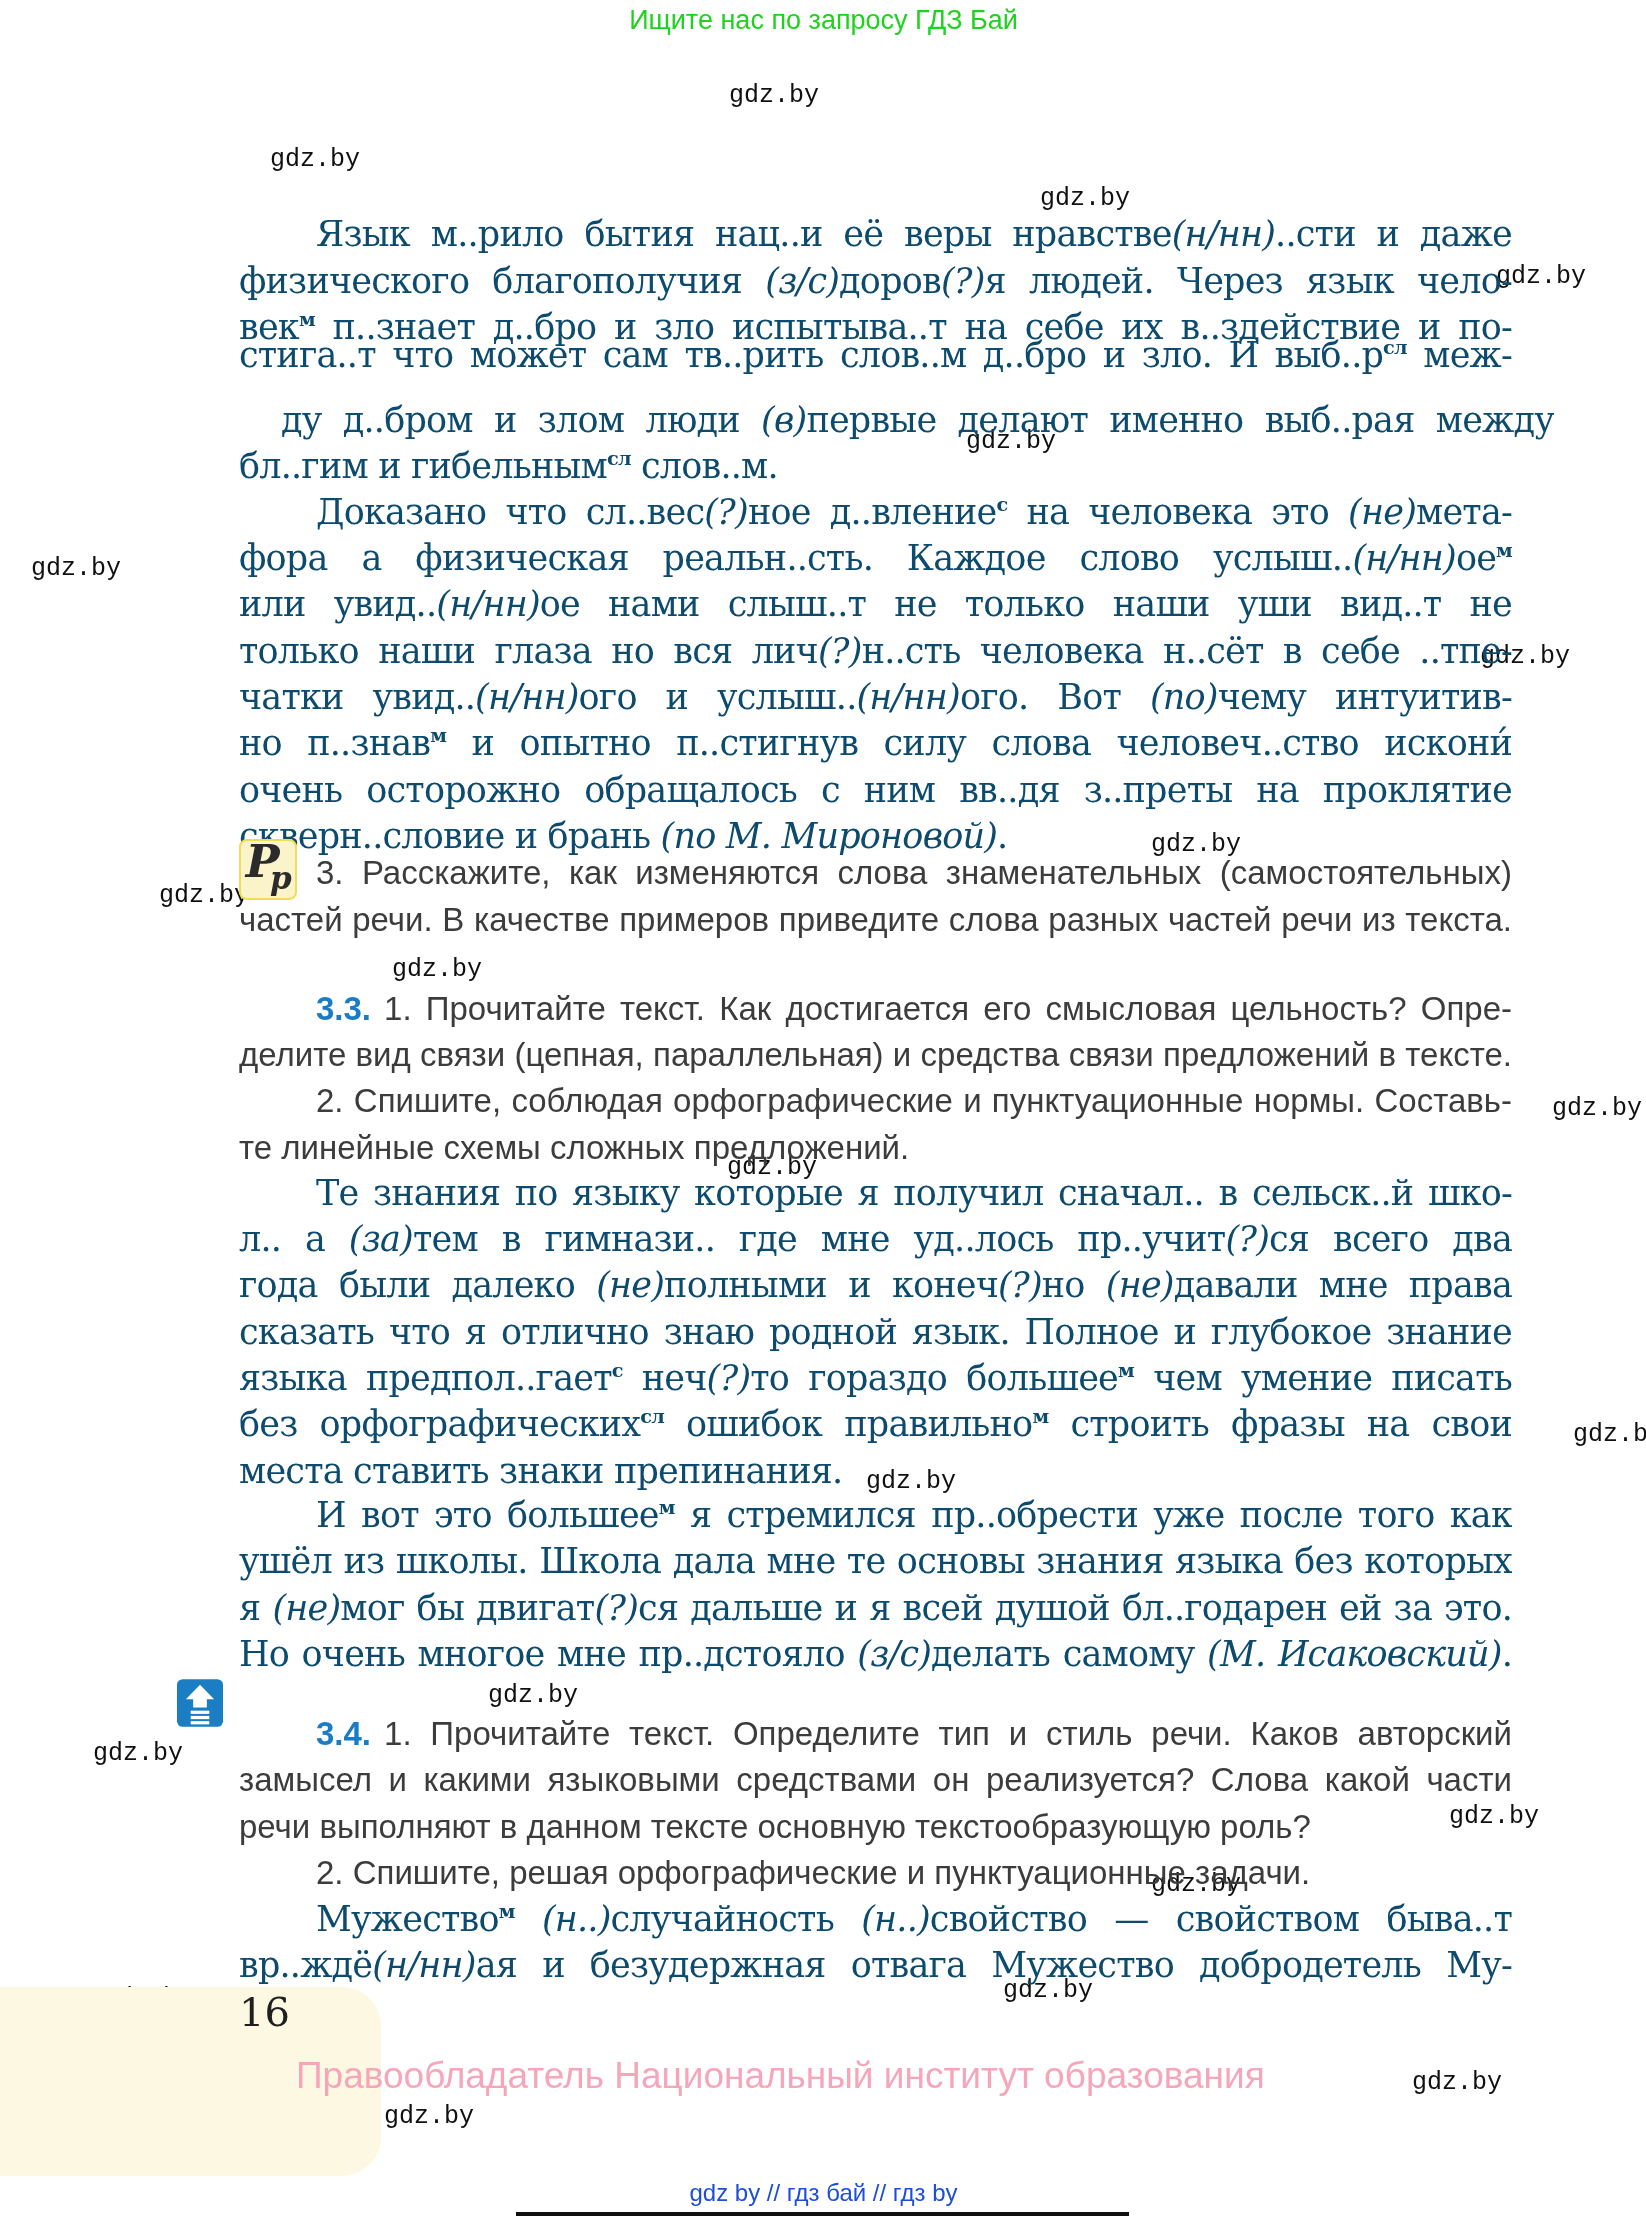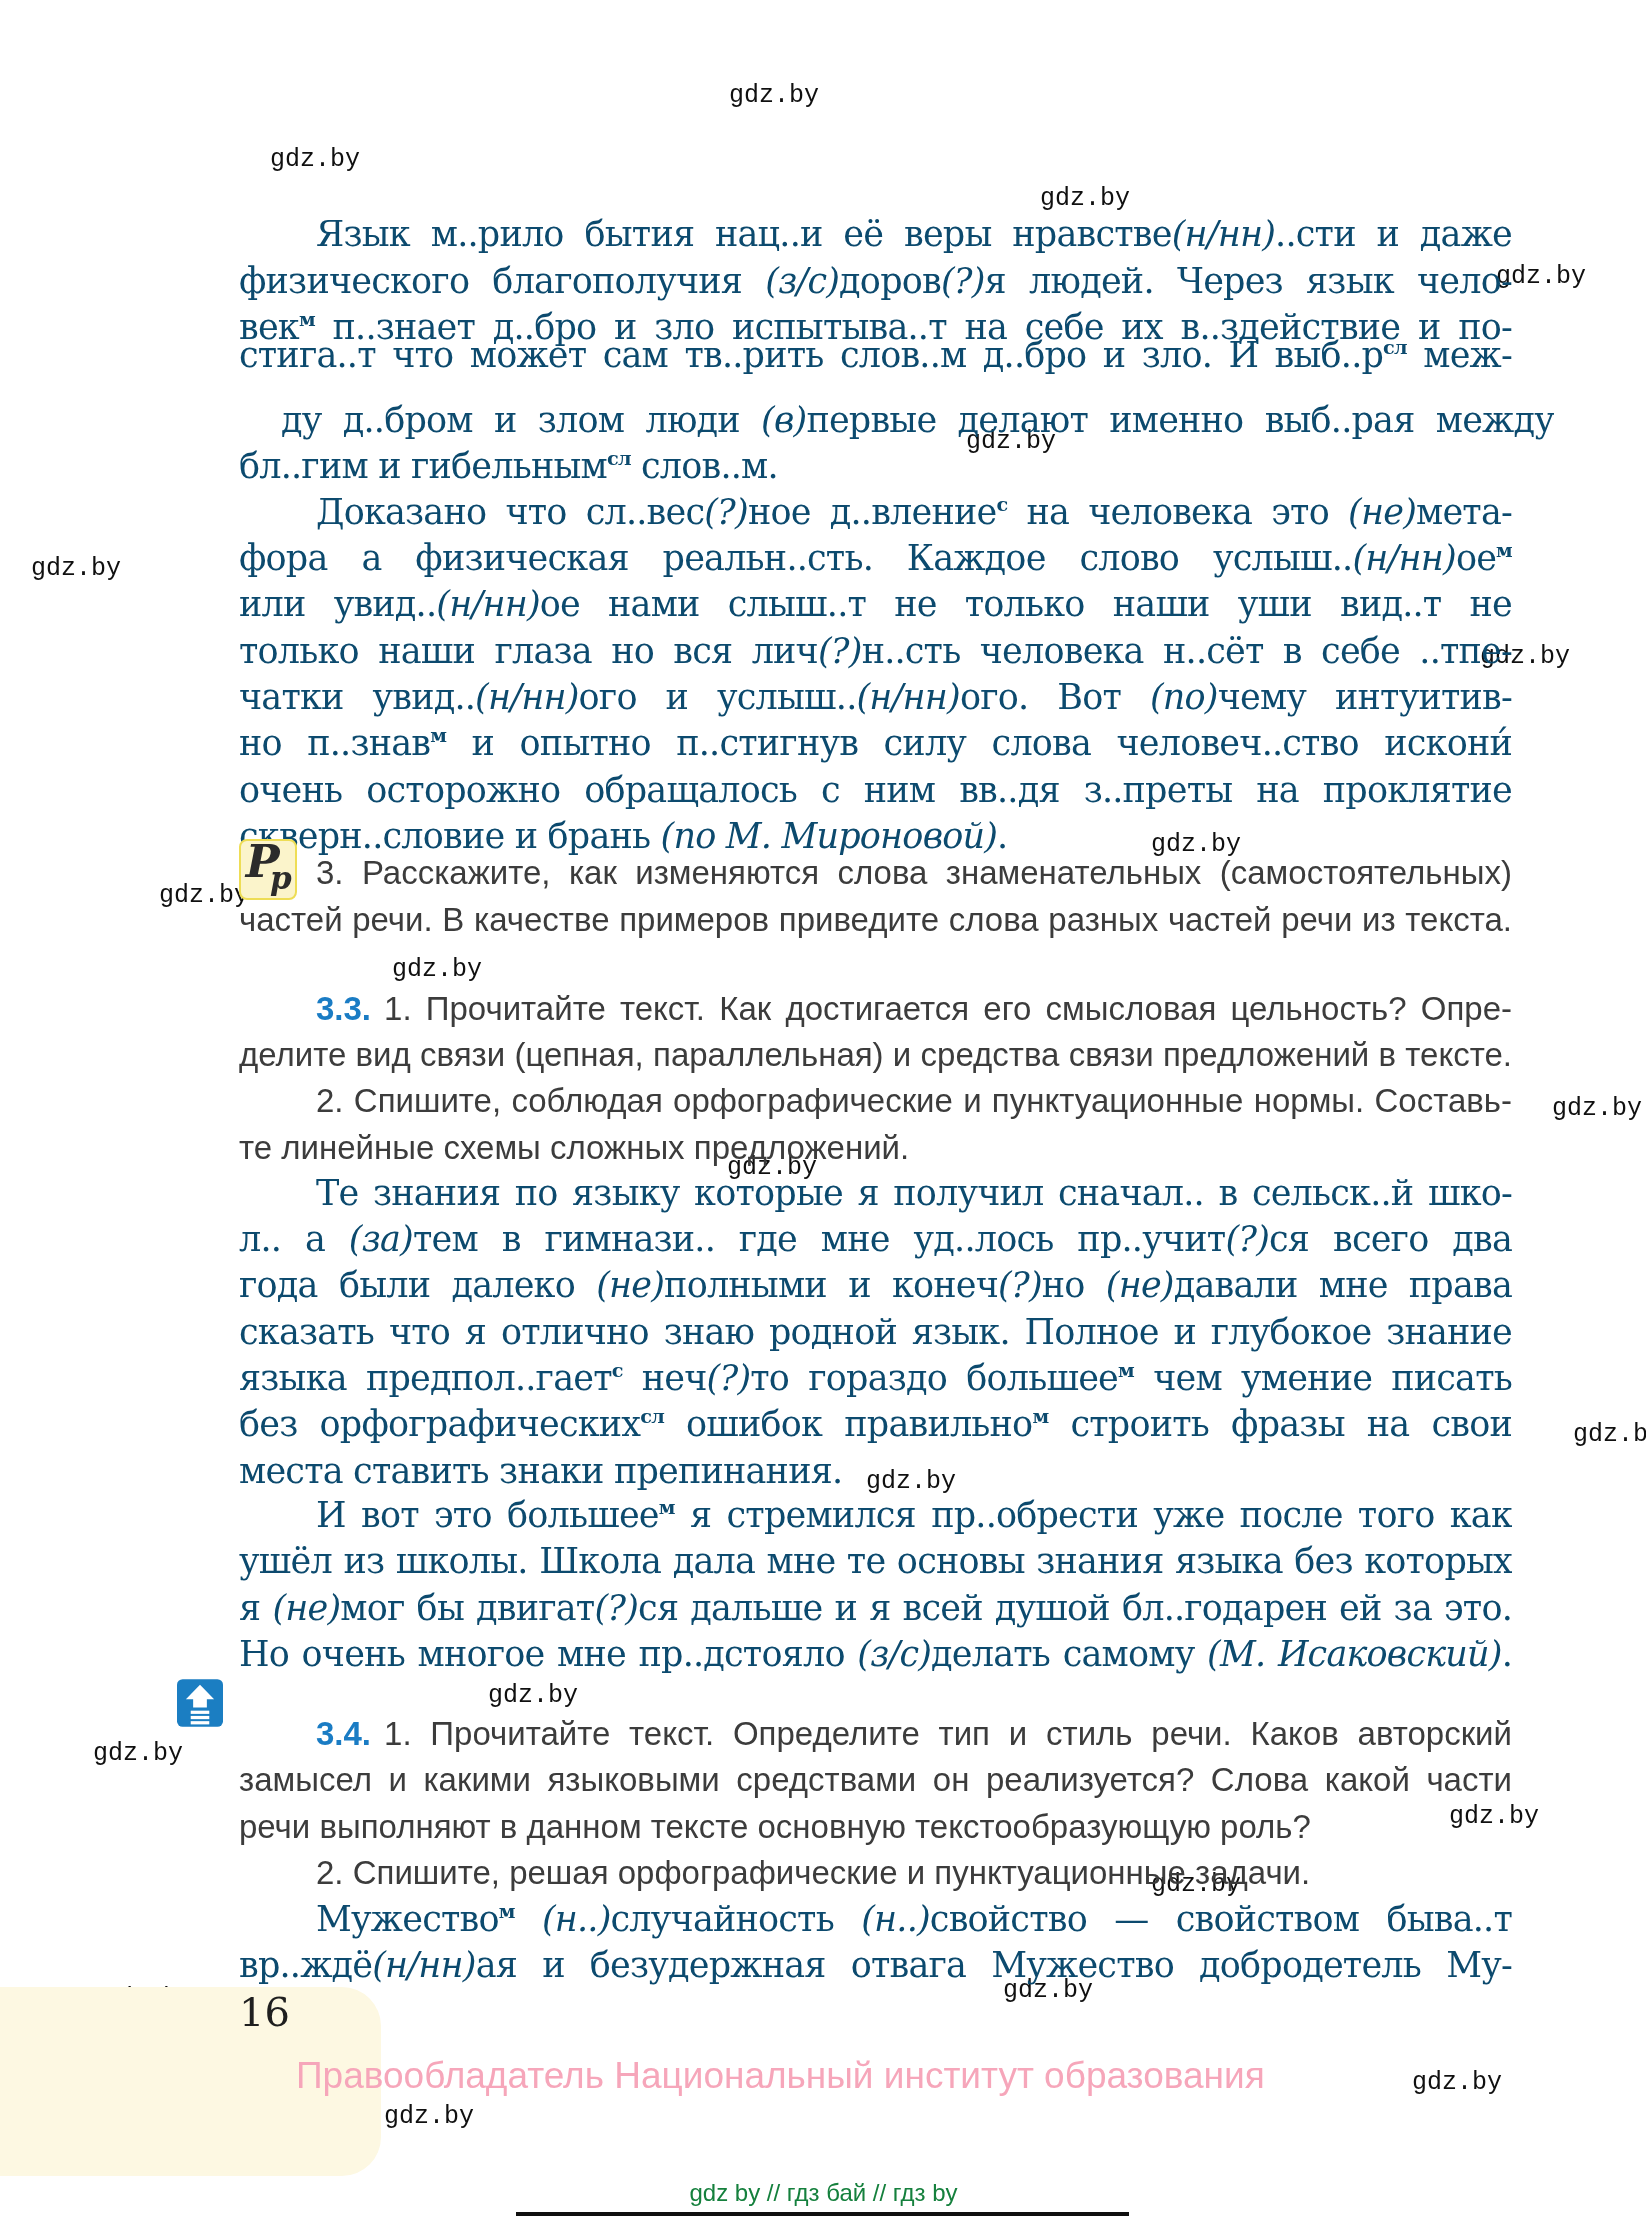--- a/index.html
+++ b/index.html
@@ -24,28 +24,29 @@
   .rr-small{position:absolute;left:29px;top:19.3px;font-family:"DejaVu Serif",serif;font-style:italic;
         font-weight:700;font-size:31px;color:#2b2b2b;}
   .arrow-icon{position:absolute;left:177px;top:1679px;width:46px;height:48px;cursor:pointer;}
   .corner-box{position:absolute;left:0;top:1987px;width:381px;height:189px;background:#fdf8e2;
         border-radius:0 39px 39px 0;}
   .page-num{position:absolute;left:239px;top:1989px;font-family:"DejaVu Serif",serif;
         font-size:40px;color:#1f1f1f;}
   .copyright{position:absolute;left:296px;top:2055px;font-family:"Liberation Sans",sans-serif;
         font-size:37px;color:#f6a6ba;white-space:nowrap;}
   .footer-links{position:absolute;left:0;top:2179px;width:100%;text-align:center;
-        font-family:"Liberation Sans",sans-serif;font-size:24px;color:#15803d;}
+        font-family:"Liberation Sans",sans-serif;font-size:24px;color:#1d4ed8;}
   .black-bar{position:absolute;left:516px;top:2212px;width:613px;height:4.8px;background:#101010;}
 </style>
 </head>
 <body>
 
 <div class="page">
 
+  <div class="green-header">Ищите нас по запросу ГДЗ Бай</div>
 
   <div id="watermarks">
       <span class="wm" style="left: 729px; top: 81px;">gdz.by</span>
       <span class="wm" style="left: 270px; top: 145px;">gdz.by</span>
       <span class="wm" style="left: 1040px; top: 184px;">gdz.by</span>
       <span class="wm" style="left: 1496px; top: 262px;">gdz.by</span>
       <span class="wm" style="left: 966px; top: 427px;">gdz.by</span>
       <span class="wm" style="left: 31px; top: 554px;">gdz.by</span>
       <span class="wm" style="left: 1480px; top: 642px;">gdz.by</span>
       <span class="wm" style="left: 1151px; top: 830px;">gdz.by</span>

